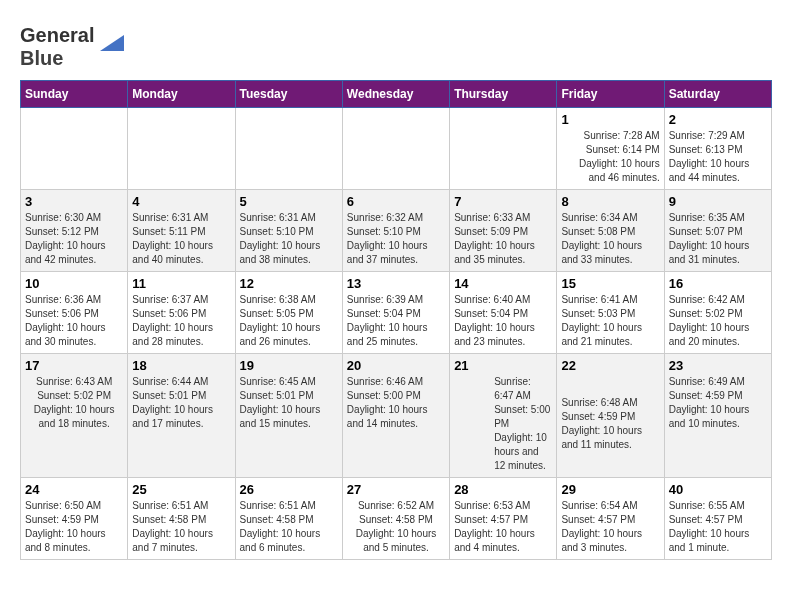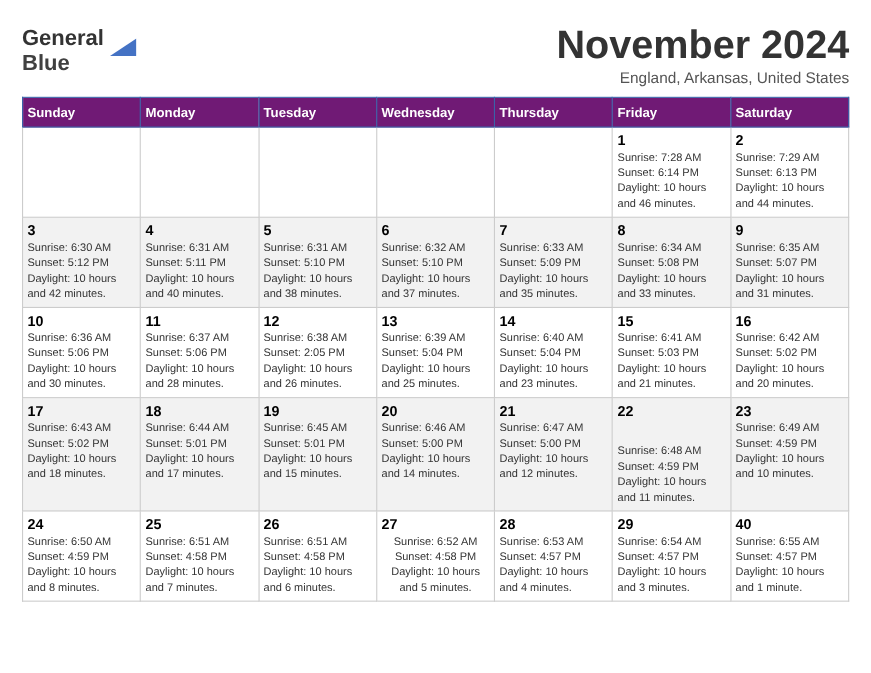--- a/index.html
+++ b/index.html
@@ -82,24 +82,20 @@
     <div style="display:flex;align-items:center;">
       <div style="font-size:20px;font-weight:bold;color:#333;">
         <span style="color:#333;">General</span><br>
         <span style="color:#404040;">Blue</span>
       </div>
       <svg width="28" height="24" viewBox="0 0 28 24" style="margin-left:2px;margin-top:-8px;">
         <polygon points="4,20 28,4 28,20" fill="#4472C4"></polygon>
       </svg>
     </div>
   </div>
-  <div class="title-area">
-    <div class="month-title">November 2024</div>
-    <div class="subtitle">England, Arkansas, United States</div>
-  </div>
 </div>
 
 <table class="calendar">
   <thead>
     <tr id="header-row">
     <th>Sunday</th>
         <th>Monday</th>
         <th>Tuesday</th>
         <th>Wednesday</th>
         <th>Thursday</th>
@@ -109,21 +105,21 @@
   </thead>
   <tbody id="calendar-body">
   <tr>
         <td class="empty-cell"></td>
         <td class="empty-cell"></td>
         <td class="empty-cell"></td>
         <td class="empty-cell"></td>
         <td class="empty-cell"></td>
         <td>
           <span class="day-number">1</span>
-          <div class="day-info" style="white-space: pre-line;">Sunrise: 7:28 AM
+          <div class="day-info" style="white-space: pre-line; text-align: right;">Sunrise: 7:28 AM
 Sunset: 6:14 PM
 Daylight: 10 hours and 46 minutes.</div>
         </td>
         <td>
           <span class="day-number">2</span>
           <div class="day-info" style="white-space: pre-line;">Sunrise: 7:29 AM
 Sunset: 6:13 PM
 Daylight: 10 hours and 44 minutes.</div>
         </td>
       </tr>
@@ -180,21 +176,21 @@
         </td>
         <td>
           <span class="day-number">11</span>
           <div class="day-info" style="white-space: pre-line;">Sunrise: 6:37 AM
 Sunset: 5:06 PM
 Daylight: 10 hours and 28 minutes.</div>
         </td>
         <td>
           <span class="day-number">12</span>
           <div class="day-info" style="white-space: pre-line;">Sunrise: 6:38 AM
-Sunset: 2:05 PM
+Sunset: 5:05 PM
 Daylight: 10 hours and 26 minutes.</div>
         </td>
         <td>
           <span class="day-number">13</span>
           <div class="day-info" style="white-space: pre-line;">Sunrise: 6:39 AM
 Sunset: 5:04 PM
 Daylight: 10 hours and 25 minutes.</div>
         </td>
         <td>
           <span class="day-number">14</span>
@@ -211,21 +207,21 @@
         <td>
           <span class="day-number">16</span>
           <div class="day-info" style="white-space: pre-line;">Sunrise: 6:42 AM
 Sunset: 5:02 PM
 Daylight: 10 hours and 20 minutes.</div>
         </td>
       </tr>
       <tr>
         <td>
           <span class="day-number">17</span>
-          <div class="day-info" style="white-space: pre-line;">Sunrise: 6:43 AM
+          <div class="day-info" style="white-space: pre-line; text-align: center;">Sunrise: 6:43 AM
 Sunset: 5:02 PM
 Daylight: 10 hours and 18 minutes.</div>
         </td>
         <td>
           <span class="day-number">18</span>
           <div class="day-info" style="white-space: pre-line;">Sunrise: 6:44 AM
 Sunset: 5:01 PM
 Daylight: 10 hours and 17 minutes.</div>
         </td>
         <td>
@@ -235,21 +231,21 @@
 Daylight: 10 hours and 15 minutes.</div>
         </td>
         <td>
           <span class="day-number">20</span>
           <div class="day-info" style="white-space: pre-line;">Sunrise: 6:46 AM
 Sunset: 5:00 PM
 Daylight: 10 hours and 14 minutes.</div>
         </td>
         <td>
           <span class="day-number">21</span>
-          <div class="day-info" style="white-space: pre-line;">Sunrise: 6:47 AM
+          <div class="day-info" style="white-space: pre-line; margin-left: 40px;">Sunrise: 6:47 AM
 Sunset: 5:00 PM
 Daylight: 10 hours and 12 minutes.</div>
         </td>
         <td>
           <span class="day-number">22</span>
           <div class="day-info" style="white-space: pre-line; margin-top: 23px;">Sunrise: 6:48 AM
 Sunset: 4:59 PM
 Daylight: 10 hours and 11 minutes.</div>
         </td>
         <td>

